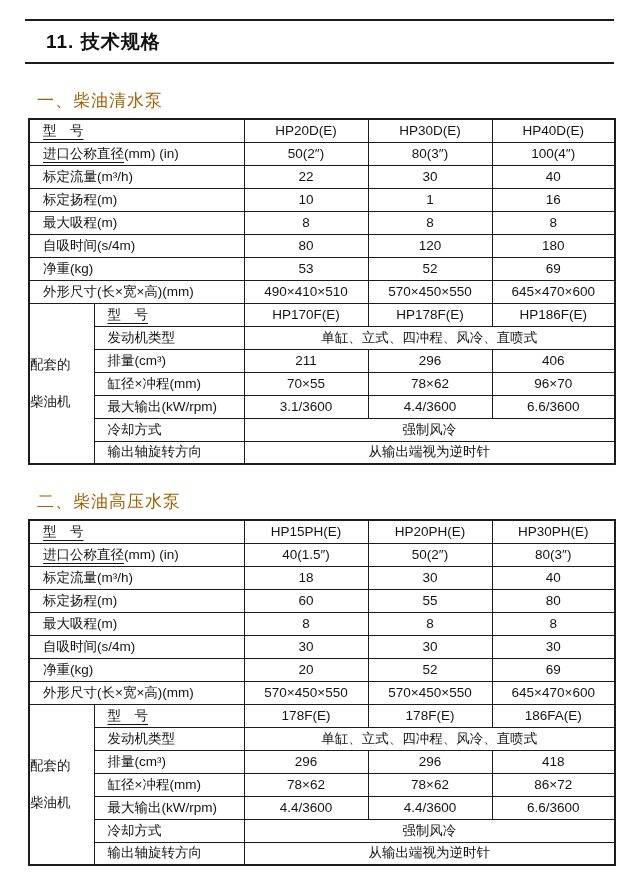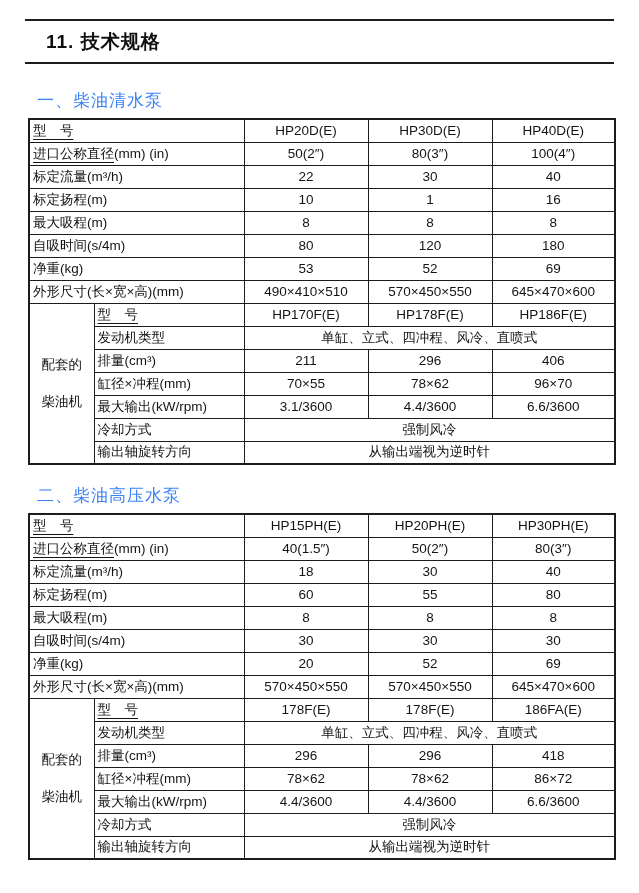--- a/index.html
+++ b/index.html
@@ -12,43 +12,43 @@
   }
   .page { width: 639px; height: 893px; padding: 0 25px; }
   .hrule { height: 2px; background: #1c1c1c; }
   .hrule.top { margin-top: 19px; }
   .doc-title {
     font-size: 19px; font-weight: bold; letter-spacing: 1px;
     padding: 8px 0 7px 2px; color: #101010; margin-left: 19px;
   }
   .section-heading {
     font-family: "Liberation Serif", "DejaVu Serif", serif;
-    font-size: 17px; color: #3b82f6; letter-spacing: 1px;
+    font-size: 17px; color: #a16207; letter-spacing: 1px;
     margin: 25px 0 6px 12px;
   }
-  .section-heading.second { margin-top: 19px; }
+  .section-heading.second { margin-top: 25px; }
   table.spec {
     border-collapse: collapse;
     width: 586px; margin-left: 3px;
     table-layout: fixed;
     font-size: 13.5px;
     border: 2px solid #1c1c1c;
   }
   td {
     border: 1px solid #1c1c1c;
     height: 23px;
     padding: 0 4px;
     color: #141414;
     white-space: nowrap;
     overflow: hidden;
   }
-  td.label-cell { text-align: left; padding-left: 3px; }
+  td.label-cell { text-align: left; padding-left: 13px; }
   td.value-cell, td.model-cell, td.span-cell { text-align: center; }
   td.engine-group {
-    text-align: center; vertical-align: middle;
+    vertical-align: middle;
     padding: 0;
   }
   .engine-group .grp-line { line-height: 1; }
   .engine-group .grp-line + .grp-line { margin-top: 24px; }
   .u { text-decoration: underline; text-underline-offset: 4px; text-decoration-thickness: 1px; }
 </style>
 </head>
 <body>
 
 <div class="page">

